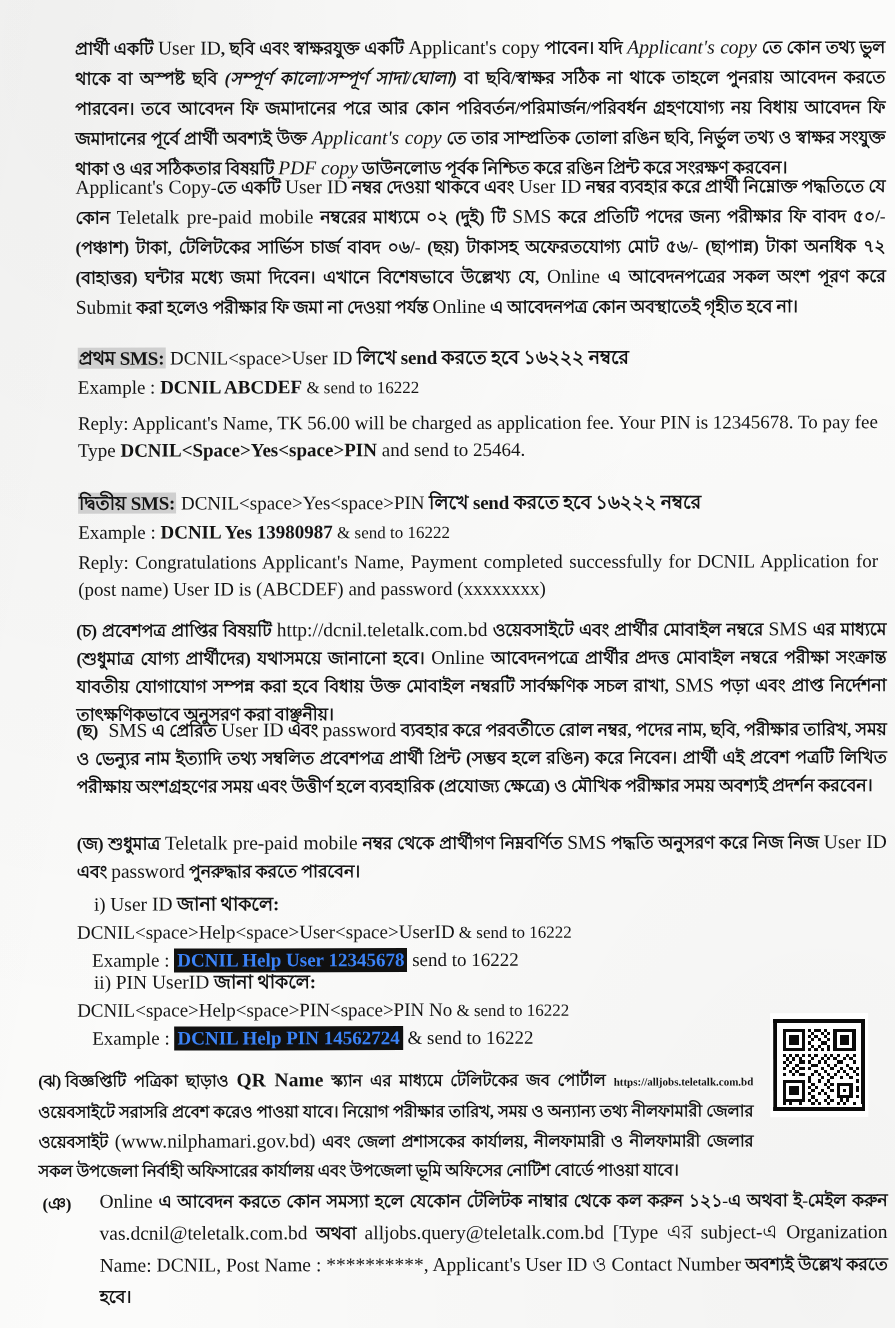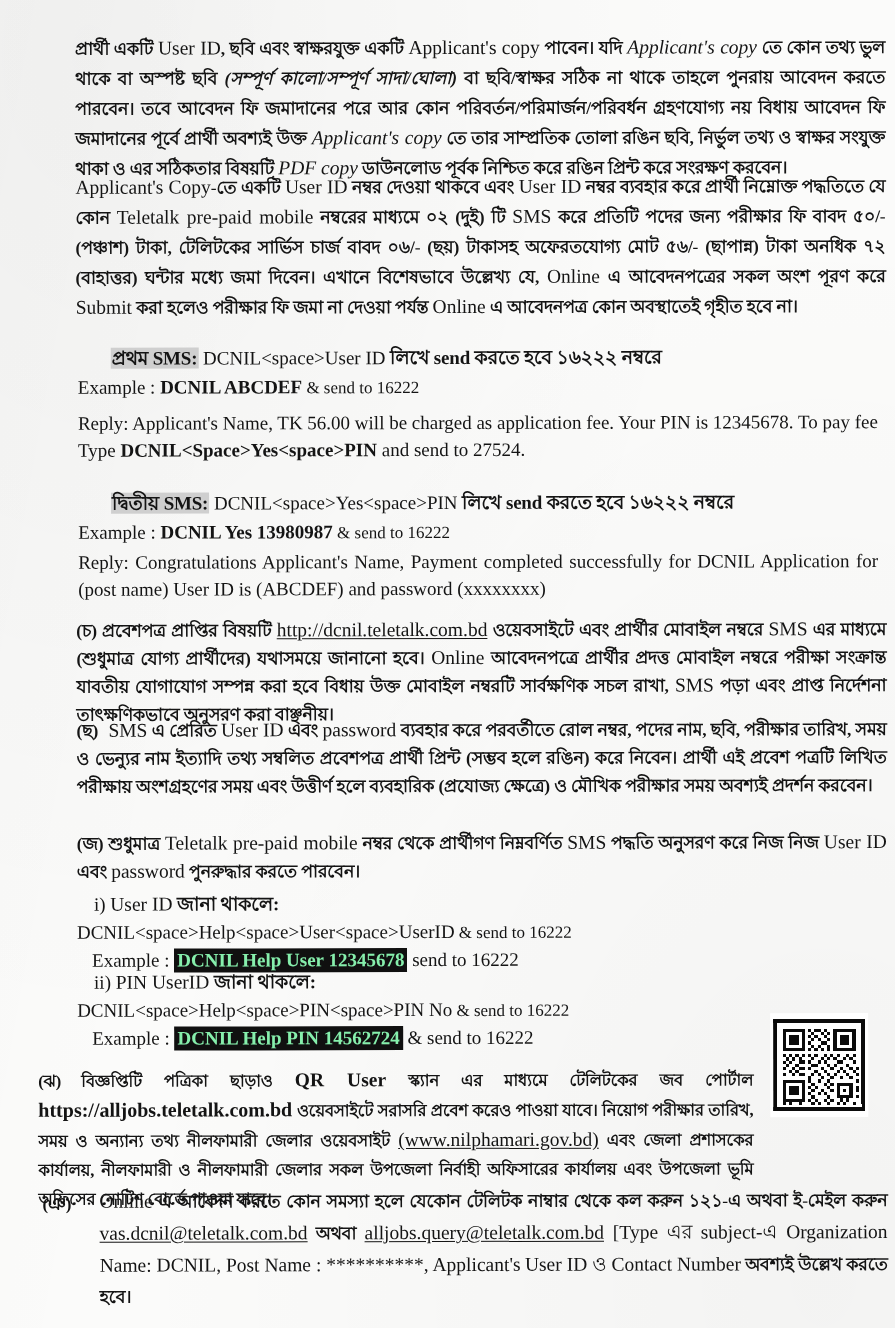--- a/index.html
+++ b/index.html
@@ -54,26 +54,25 @@
   .bn { font-weight: 700; letter-spacing: -0.2px; }
   .en { font-family: "Liberation Serif", "DejaVu Serif", serif; }
   .en-lg { font-size: 19.5px; }
   .it { font-style: italic; }
   .bold { font-weight: 700; }
 
   
   .hl-gray {
     background: #cfcfcf;
     padding: 0 1px;
-    margin-left: 33px;
   }
   
   .hl-inv {
     background: #101010;
-    color: #86efac;
+    color: #3b82f6;
     padding: 1px 3px 2px 3px;
     font-weight: 700;
   }
 
   .sms-block {
     position: absolute;
     font-size: 19px;
     line-height: 27px;
     color: #141414;
   }
@@ -95,21 +94,21 @@
     left: 768px;
     top: 1014px;
     width: 98px;
     height: 104px;
     background: #ffffff;
     padding: 3px;
     box-sizing: border-box;
   }
   .qr-wrap svg { display: block; width: 100%; height: 100%; }
 
-  .u-line { text-decoration: underline; text-underline-offset: 2px; }
+  .u-line { text-underline-offset: 2px; }
 
   
   .skew { transform: rotate(-0.12deg); transform-origin: 50% 0; }
 </style>
 </head>
 <body>
 
 <div class="page">
   <div class="content skew">
 
@@ -123,21 +122,21 @@
     </div>
 
     <div class="sms-block" style="left:77px; top:344px; width:800px;">
       <div class="sms-line">
         <span class="bn hl-gray">প্রথম SMS:</span><span class="en bold">&nbsp;</span><span class="en" style="font-weight:400;">DCNIL&lt;space&gt;User ID</span><span class="bn"> লিখে send করতে হবে ১৬২২২ নম্বরে</span>
       </div>
       <div class="sms-line" style="margin-top:2px;">
         <span class="en">Example : </span><span class="en bold">DCNIL  ABCDEF</span><span class="en" style="font-size:17px;"> &amp; send to 16222</span>
       </div>
       <div class="reply-block" style="margin-top:8px; width:800px;">
-        <span class="en">Reply: </span><span class="en">Applicant's Name, TK 56.00 will be charged as application fee. Your PIN is 12345678. To pay fee Type </span><span class="en bold">DCNIL&lt;Space&gt;Yes&lt;space&gt;PIN</span><span class="en"> and send to 27524.</span>
+        <span class="en">Reply: </span><span class="en">Applicant's Name, TK 56.00 will be charged as application fee. Your PIN is 12345678. To pay fee Type </span><span class="en bold">DCNIL&lt;Space&gt;Yes&lt;space&gt;PIN</span><span class="en"> and send to 25464.</span>
       </div>
     </div>
 
     <div class="sms-block" style="left:77px; top:489px; width:800px;">
       <div class="sms-line">
         <span class="bn hl-gray">দ্বিতীয় SMS:</span><span class="en">&nbsp;</span><span class="en">DCNIL&lt;space&gt;Yes&lt;space&gt;PIN</span><span class="bn"> লিখে send করতে হবে ১৬২২২ নম্বরে</span>
       </div>
       <div class="sms-line" style="margin-top:2px;">
         <span class="en">Example : </span><span class="en bold">DCNIL Yes 13980987</span><span class="en" style="font-size:17px;"> &amp; send to 16222</span>
       </div>
@@ -185,21 +184,21 @@
         <span class="en">DCNIL&lt;space&gt;Help&lt;space&gt;PIN&lt;space&gt;PIN No</span><span class="en" style="font-size:17px;"> &amp; send to 16222</span>
       </div>
     </div>
     <div class="sms-block" style="left:90px; top:1024px; width:790px; font-size:19px; line-height:28px;">
       <div class="sms-line">
         <span class="en">Example : </span><span class="hl-inv en">DCNIL Help PIN 14562724</span><span class="en"> &amp; send to 16222</span>
       </div>
     </div>
 
     <div class="para" style="left:36px; top:1065px; width:715px; line-height:29px; font-size:16.5px;">
-      <span class="bn">(ঝ)</span><span class="bn" style="margin-left:20px;">বিজ্ঞপ্তিটি পত্রিকা ছাড়াও </span><span class="en en-lg bold">QR User</span><span class="bn"> স্ক্যান এর মাধ্যমে টেলিটকের জব পোর্টাল </span><span class="en bold" style="font-size:20px;">https://alljobs.teletalk.com.bd</span>
+      <span class="bn">(ঝ)</span><span class="bn" style="margin-left:4px;">বিজ্ঞপ্তিটি পত্রিকা ছাড়াও </span><span class="en en-lg bold">QR Name</span><span class="bn"> স্ক্যান এর মাধ্যমে টেলিটকের জব পোর্টাল </span><span class="en bold" style="font-size:11px;">https://alljobs.teletalk.com.bd</span>
       <span class="bn">ওয়েবসাইটে সরাসরি প্রবেশ করেও  পাওয়া যাবে। নিয়োগ পরীক্ষার তারিখ, সময় ও অন্যান্য তথ্য নীলফামারী জেলার ওয়েবসাইট</span>
       <span class="en en-lg u-line">(www.nilphamari.gov.bd)</span><span class="bn"> এবং জেলা প্রশাসকের কার্যালয়, নীলফামারী ও নীলফামারী জেলার</span>
       <span class="bn">সকল উপজেলা নির্বাহী অফিসারের কার্যালয় এবং উপজেলা ভূমি অফিসের নোটিশ বোর্ডে পাওয়া যাবে।</span>
     </div>
 
     <div class="qr-wrap">
       <svg viewBox="0 0 29 29" shape-rendering="crispEdges">
         <rect x="0" y="0" width="29" height="29" fill="#ffffff"></rect>
         <g fill="#0b0b0b">
 

